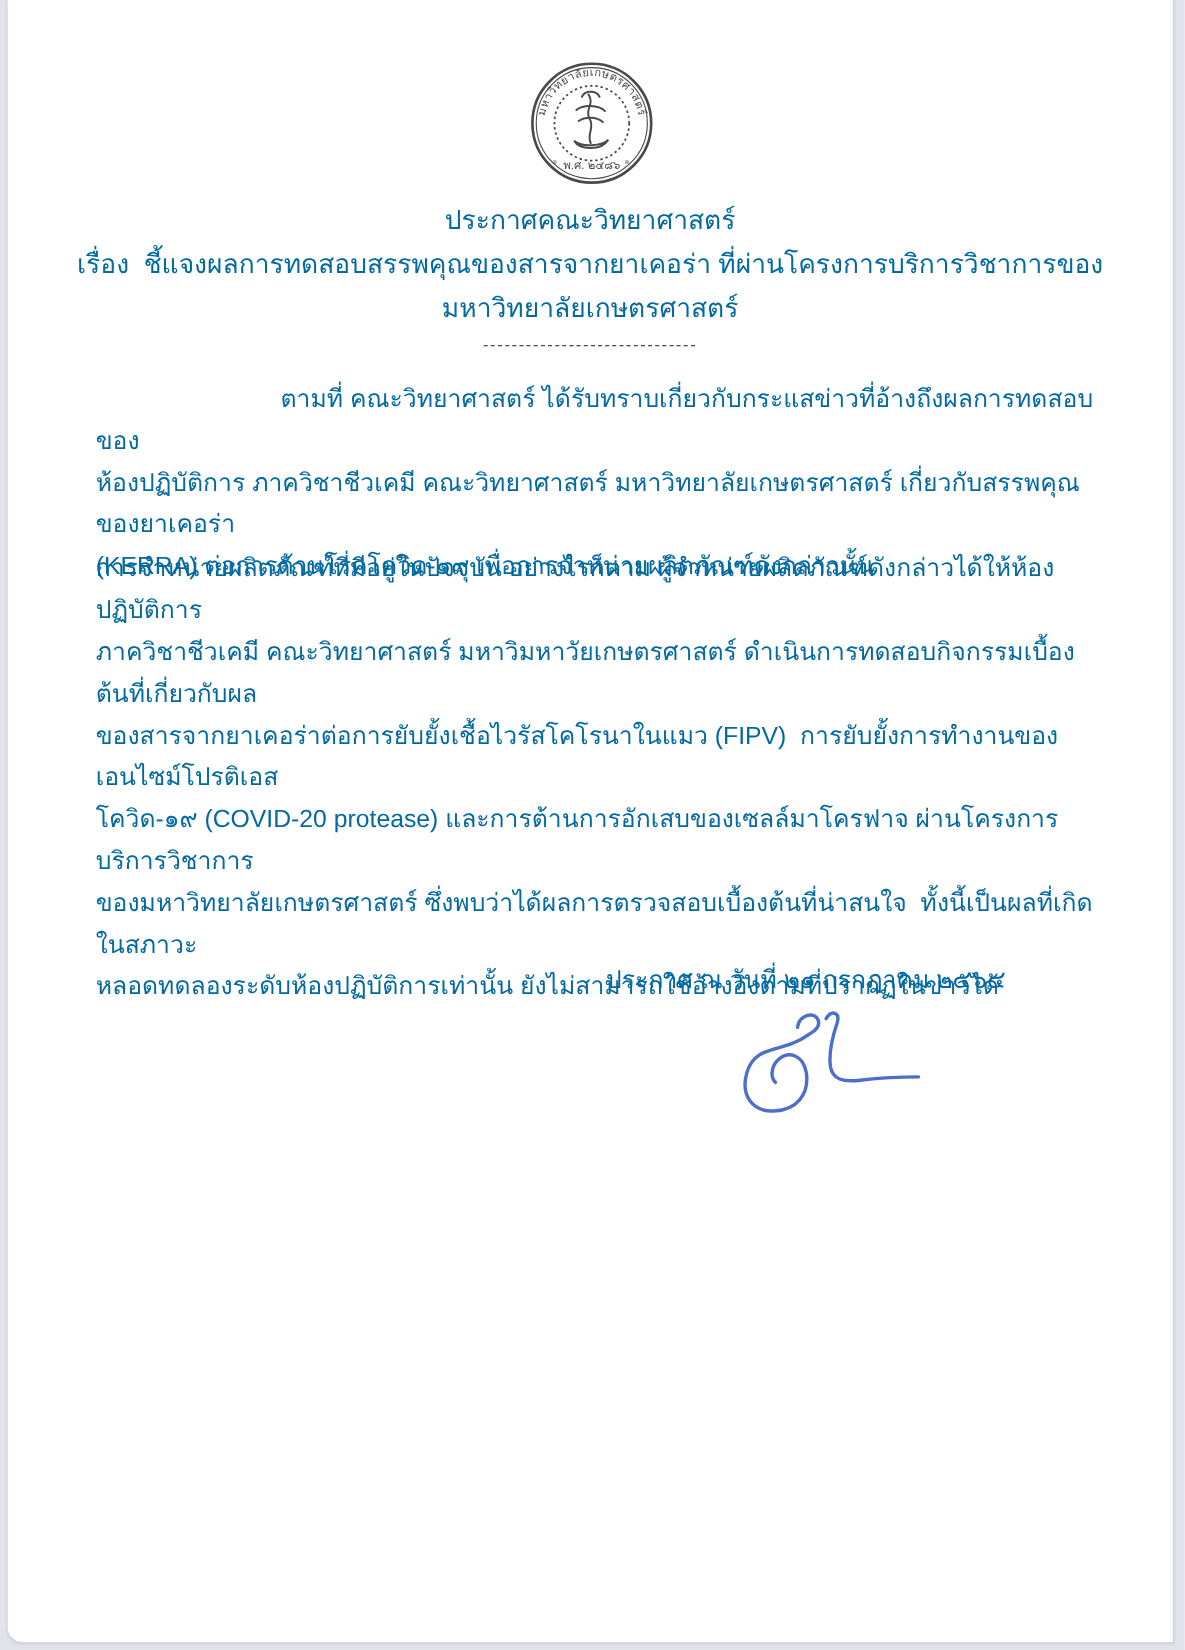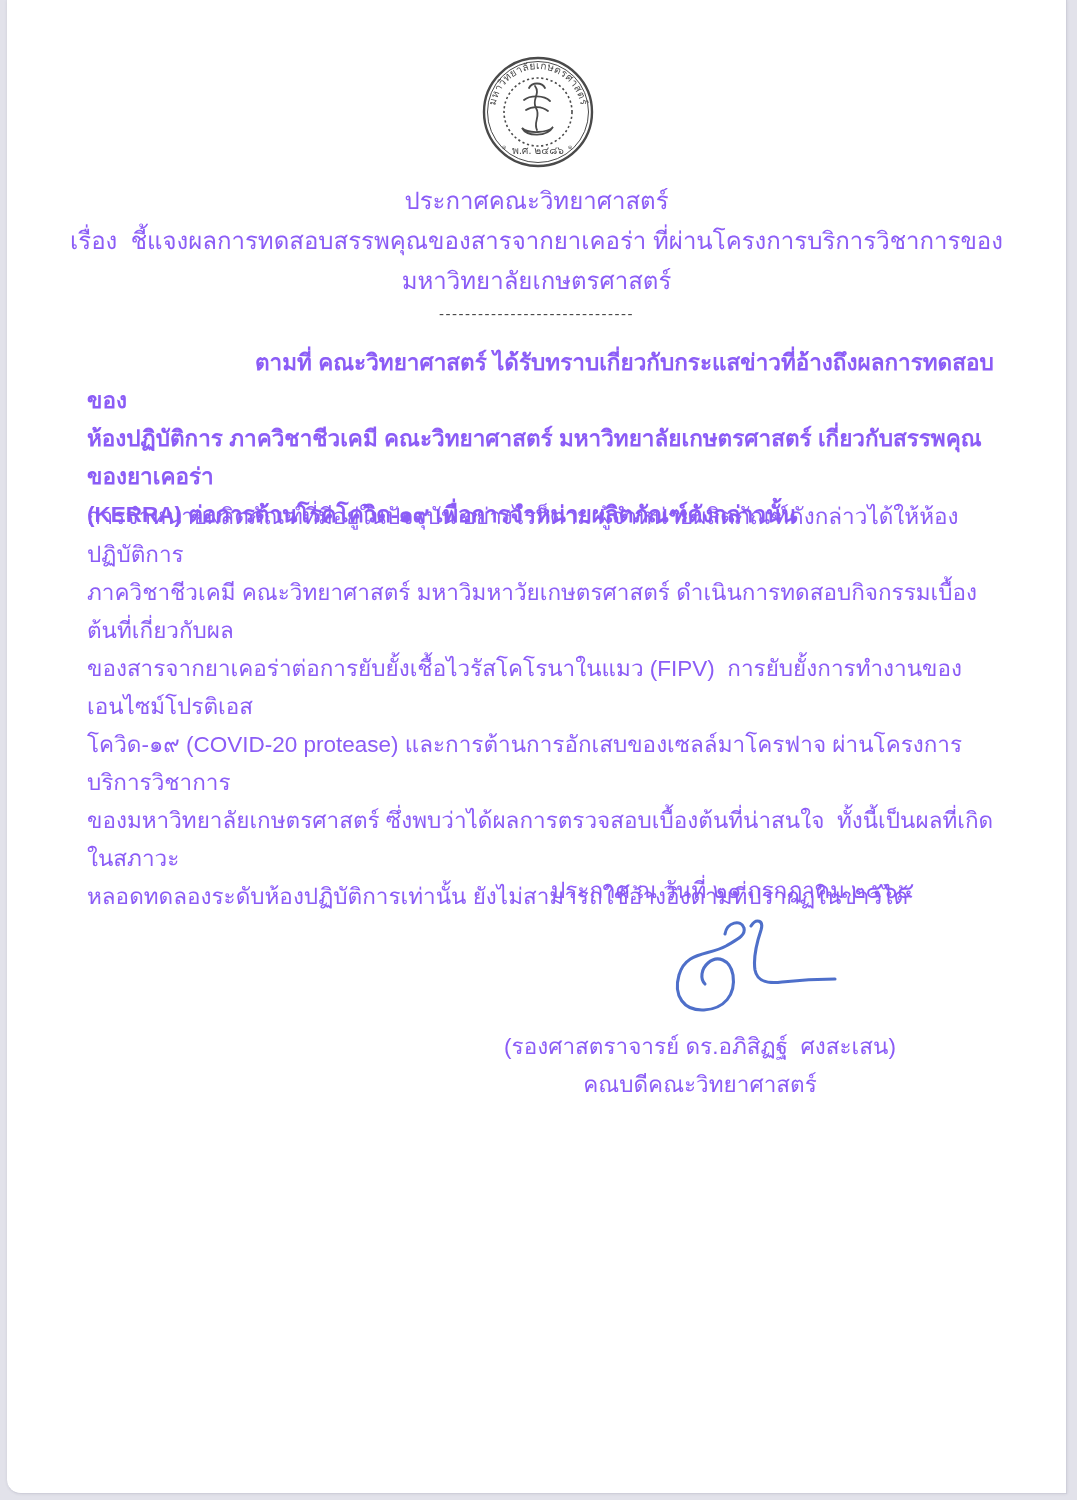--- a/index.html
+++ b/index.html
@@ -10,35 +10,35 @@
     overflow:hidden;
   }
   .page{
     position:absolute;left:7px;top:0;width:1059px;height:1493px;
     background:#ffffff;
     border-right:1px solid #cfcfda;
     border-bottom:1px solid #cfcfda;
     border-bottom-left-radius:14px;
     box-shadow:0 0 3px rgba(60,60,90,.12);
   }
-  .txt{color:#8b5cf6;white-space:pre-wrap;}
+  .txt{color:#0369a1;white-space:pre-wrap;}
   .seal-wrap{position:absolute;left:473px;top:54px;width:116px;height:116px;}
   .header-block{
     position:absolute;top:181px;left:0;width:100%;
     text-align:center;font-size:24px;line-height:40px;color:#303030;
   }
   .divider{
     position:absolute;top:305px;left:0;width:100%;
     text-align:center;font-size:15px;letter-spacing:1.5px;color:#4a4a4a;
   }
   .para{
     position:absolute;left:80px;width:910px;
     font-size:22.5px;line-height:38px;
   }
-  .para1{top:344px;font-weight:bold;}
+  .para1{top:344px;}
   .para2{top:498px;}
   .first-line{text-indent:168px;}
   .closing{
     position:absolute;left:80px;top:800px;width:910px;
     font-size:22.5px;text-indent:163px;
   }
   .date-line{
     position:absolute;left:544px;top:872px;width:450px;
     text-align:left;font-size:22.5px;
   }
@@ -109,18 +109,14 @@
 
   <div class="signature-box">
     <svg width="300" height="112" viewBox="0 0 300 112">
       <g fill="none" stroke="#3f63c5" stroke-width="3.1" stroke-linecap="round" opacity="0.92">
         <path d="M105,21 C107,9 121,6 124,15 C126,23 116,27 106,33 C88,43 66,38 59,62 C53,83 64,98 84,97 C104,96 116,82 113,62 C110,46 97,42 88,50 C81,56 80,66 85,71"></path>
         <path d="M131,13 C136,5 144,7 141,17 C137,29 133,44 135,57 C137,68 146,71 162,69 C180,67 198,66 215,66"></path>
       </g>
     </svg>
   </div>
 
-  <div class="signatory-block">
-    <div class="txt">(รองศาสตราจารย์ ดร.อภิสิฏฐ์  ศงสะเสน)</div>
-    <div class="txt">คณบดีคณะวิทยาศาสตร์</div>
-  </div>
 
 </div>
 
 </body></html>

